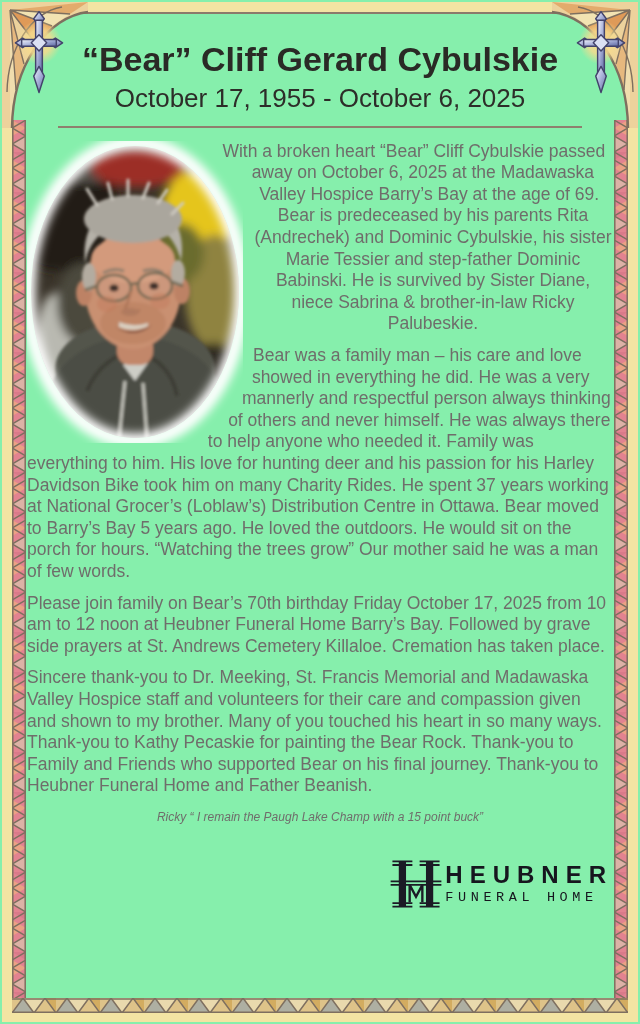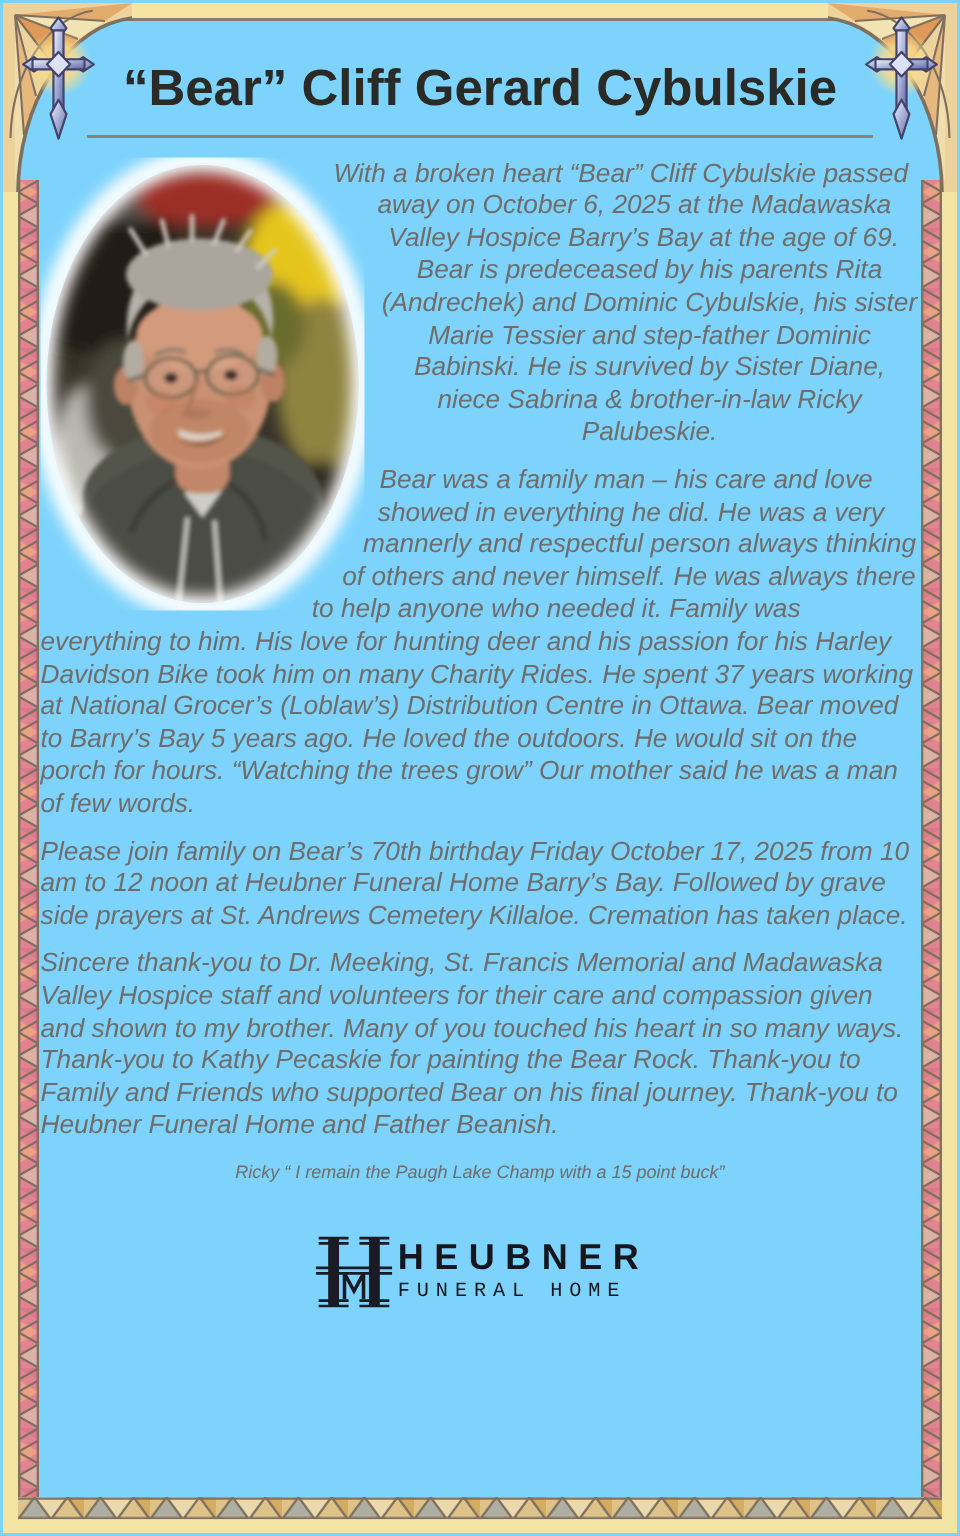--- a/index.html
+++ b/index.html
@@ -1,18 +1,18 @@
 <!DOCTYPE html>
 <html><head>
 <meta charset="utf-8">
 <style>
   html,body{margin:0;padding:0;background:#e9e9e9;}
   .page{
     position:relative;width:640px;height:1024px;margin:0 auto;
-    background:#7dd3fc;overflow:hidden;
+    background:#86efac;overflow:hidden;
     font-family:"Liberation Sans",sans-serif;
   }
   
   .band{position:absolute;inset:2px;border:10px solid #f3e4a3;box-shadow:inset 0 0 0 1px #e8d48e;pointer-events:none;}
   .topline{position:absolute;left:12px;right:12px;top:12px;height:2px;background:#8b7b6b;}
   .strip{position:absolute;overflow:hidden;}
   .strip-left{left:12px;top:120px;bottom:14px;width:14px;}
   .strip-right{right:12px;top:120px;bottom:14px;width:14px;}
   .strip-bottom{left:12px;right:12px;bottom:11px;height:15px;}
   .corner{position:absolute;top:0;width:100px;height:135px;}
@@ -21,29 +21,29 @@
   .cross{position:absolute;top:10px;width:52px;height:84px;}
   .cross-tl{left:13px;}
   .cross-tr{right:13px;}
   
   .content{position:relative;padding:42px 27px 0;color:#2a2a26;}
   .title{margin:0;text-align:center;font-size:34px;line-height:1.05;font-weight:bold;
          letter-spacing:0px;color:#2a2a26;}
   .dates{text-align:center;font-size:26px;margin-top:5px;color:#2d2d29;}
   .rule{border:none;border-top:2px solid #8f7f6e;width:524px;margin:12px auto 13px;}
   .bodytext{font-size:17.5px;line-height:21.6px;color:#6f6d6b;}
-  .bodytext p{margin:0 0 10px;font-style:italic;}
+  .bodytext p{margin:0 0 10px;}
   .p-center{text-align:center;}
   .photo-float{
     float:left;width:216px;height:302px;margin:0 10px 4px 0;
     shape-outside:ellipse(51% 50% at 49% 50%);shape-margin:12px;
   }
   .photo-float svg{display:block;width:216px;height:302px;}
   .quote{font-style:italic;text-align:center;font-size:12px;color:#6f6d6b;margin-top:14px;clear:both;}
-  .logo-row{display:flex;justify-content:center;align-items:center;margin-top:25px;}
+  .logo-row{display:flex;justify-content:flex-end;align-items:center;margin-top:25px;}
   .logo-mark{width:58px;height:60px;flex:0 0 auto;}
   .logo-name{font-size:24px;letter-spacing:7px;color:#16161e;font-weight:600;line-height:1.05;}
   .logo-sub{font-size:13.5px;letter-spacing:4.6px;color:#16161e;margin-top:2px;font-family:Liberation Mono, monospace;}
 </style>
 </head>
 <body>
 
 <svg width="0" height="0" style="position:absolute" aria-hidden="true">
   <defs>
     <radialGradient id="glowG">
@@ -162,20 +162,21 @@
 
   <svg class="cross cross-tl" viewBox="0 0 54 86">
       <use href="#crossShape"></use>
     </svg>
   <svg class="cross cross-tr" viewBox="0 0 54 86">
       <use href="#crossShape"></use>
     </svg>
 
   <div class="content">
     <h1 class="title">“Bear” Cliff Gerard Cybulskie</h1>
+    <div class="dates">October 17, 1955 - October 6, 2025</div>
     <hr class="rule">
 
     <div class="bodytext">
       <div class="photo-float">
         <svg viewBox="0 0 216 302">
           <defs>
             <clipPath id="photoClip">
                 <ellipse cx="108" cy="151" rx="104" ry="146"></ellipse>
               </clipPath>
             <filter id="pb5" x="-30%" y="-30%" width="160%" height="160%">

